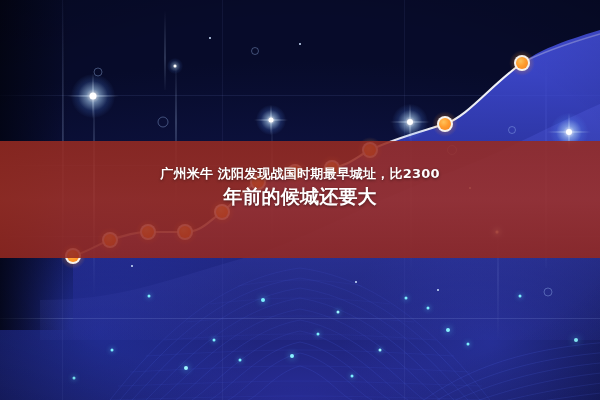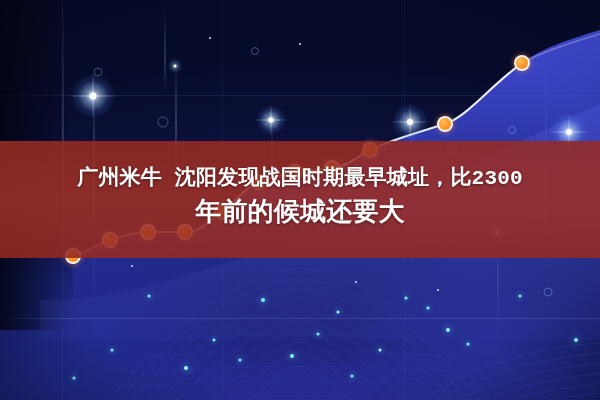--- a/index.html
+++ b/index.html
@@ -75,22 +75,22 @@
     position:absolute;left:0;width:600px;
     background:linear-gradient(180deg, rgba(150,42,33,.88) 0%, rgba(160,48,38,.86) 50%, rgba(148,40,32,.88) 100%);
   }
   .banner-text{
     position:absolute;left:0;width:600px;
     color:#fff;font-weight:bold;text-align:center;
     letter-spacing:.2px;line-height:1.38;
     text-shadow:0 1px 3px rgba(0,0,0,.45);
     font-family:"DejaVu Sans","Liberation Sans",sans-serif;
   }
-  .line1{font-size:21px;font-family:Liberation Mono, monospace;}
-  .line2{font-size:26px;}
+  .line1{font-size:13px;}
+  .line2{font-size:19px;}
 </style>
 </head>
 <body>
 
 <div id="stage">
 
   <div class="bg-base"></div>
   <div class="bg-glow-left"></div>
   <div class="bg-glow-right"></div>
 

